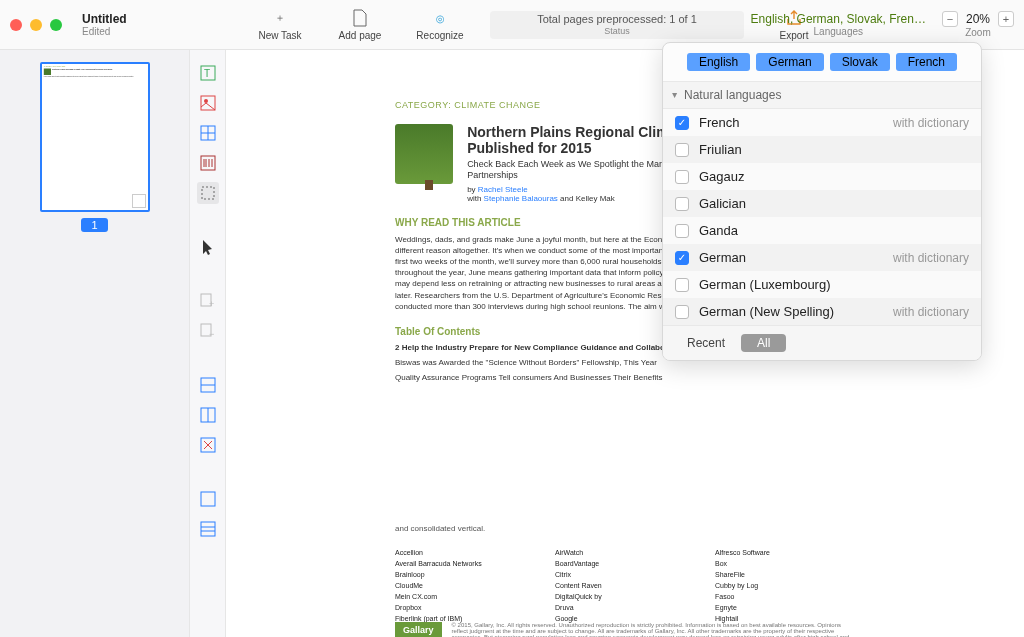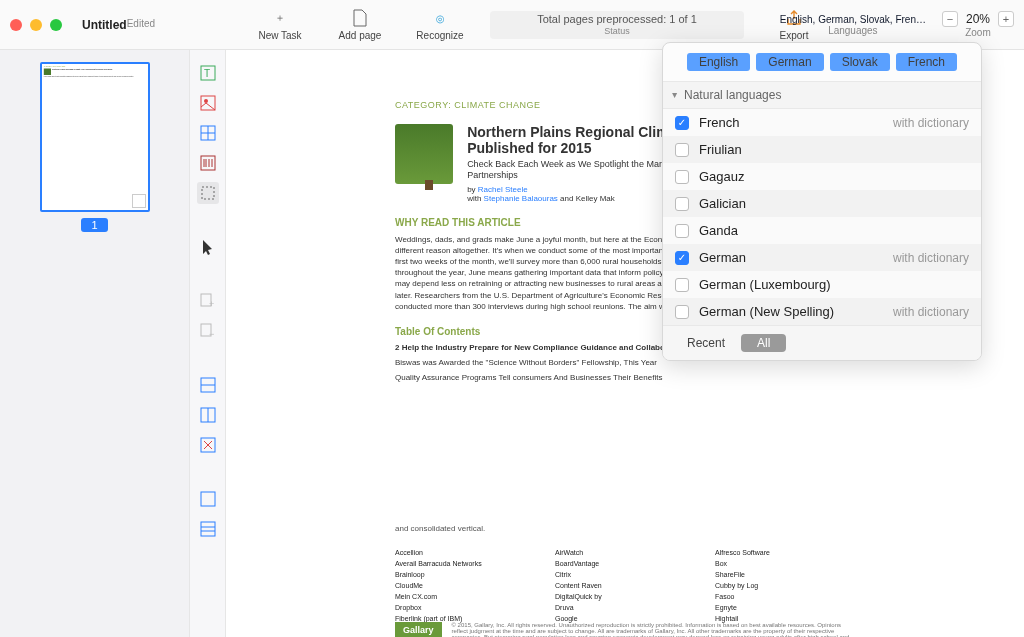--- a/index.html
+++ b/index.html
@@ -5,32 +5,32 @@
 * { box-sizing: border-box; margin: 0; padding: 0; font-family: -apple-system, "Helvetica Neue", Arial, sans-serif; }
 body { width: 1024px; height: 637px; background: #f5f5f7; overflow: hidden; font-size: 13px; color: #333; }
 
 
 .titlebar { height: 50px; background: #fafafa; border-bottom: 1px solid #e4e4e4; display: flex; align-items: center; padding: 0 10px; position: relative; }
 .traffic { display: flex; gap: 8px; margin-right: 20px; }
 .dot { width: 12px; height: 12px; border-radius: 50%; }
 .dot.red { background: #ff5f57; }
 .dot.yellow { background: #febc2e; }
 .dot.green { background: #28c840; }
-.titleblock { display: flex; flex-direction: row; font-size: 12px; }
+.titleblock { display: flex; flex-direction: column; font-size: 12px; }
 .titleblock .t1 { font-weight: 600; color: #222; }
 .titleblock .t2 { font-size: 10px; color: #888; }
 
 .toolbar-center { position: absolute; left: 250px; right: 200px; display: flex; align-items: center; height: 50px; gap: 20px; }
 .tb-btn { display: flex; flex-direction: column; align-items: center; width: 60px; color: #444; font-size: 10px; gap: 2px; }
 .tb-btn .ic { width: 20px; height: 20px; display: flex; align-items: center; justify-content: center; color: #666; }
 .tb-status { flex: 1; background: #f0f0f0; border-radius: 4px; height: 28px; display: flex; flex-direction: column; justify-content: center; align-items: center; font-size: 11px; padding: 2px 8px; color: #555; min-width: 220px; }
 .tb-status .st2 { font-size: 9px; color: #888; margin-top: 1px; }
 .tb-right { position: absolute; right: 10px; display: flex; align-items: center; gap: 16px; height: 50px; }
 .tb-lang { display: flex; flex-direction: column; align-items: center; font-size: 10px; color: #888; }
-.tb-lang .lv { font-size: 10px; color: #0f172a; }
+.tb-lang .lv { font-size: 12px; color: #4d7c0f; }
 .tb-zoom { display: flex; flex-direction: column; align-items: center; font-size: 10px; color: #888; }
 .tb-zoom .zrow { display: flex; align-items: center; gap: 8px; font-size: 12px; color: #222; }
 .zbtn { width: 16px; height: 16px; border: 1px solid #ccc; border-radius: 3px; background: #fff; font-size: 11px; line-height: 14px; text-align: center; color: #666; }
 
 
 .main { display: flex; height: 587px; }
 .thumbs { width: 190px; background: #f2f2f4; display: flex; flex-direction: column; align-items: center; padding-top: 12px; border-right: 1px solid #e6e6e6; }
 .thumb { width: 110px; height: 150px; background: #fff; border: 2px solid #2a7fff; border-radius: 2px; margin-bottom: 6px; overflow: hidden; position: relative; }
 .thumb-inner { transform: scale(0.18); transform-origin: top left; width: 600px; padding: 10px; font-size: 10px; }
 .thumb-corner { position: absolute; right: 2px; bottom: 2px; width: 14px; height: 14px; background: #fff; border: 1px solid #ccc; }
@@ -59,21 +59,21 @@
 .toc .item { font-size: 8px; margin-bottom: 6px; }
 .toc .item.bold { font-weight: 700; }
 .cols3 { display: grid; grid-template-columns: 1fr 1fr 1fr; gap: 4px 20px; font-size: 7px; margin-top: 16px; color: #222; }
 .footer { display: flex; gap: 10px; align-items: flex-start; font-size: 6px; color: #777; }
 .logo { background: #6a9a3a; color: #fff; padding: 3px 8px; font-weight: 700; font-size: 9px; }
 .doc-right { width: 120px; font-size: 8px; color: #555; padding-top: 116px; }
 
 
 .popover { position: absolute; right: 42px; top: 42px; width: 320px; background: #fcfcfc; border: 1px solid #d8d8d8; border-radius: 8px; box-shadow: 0 6px 24px rgba(0,0,0,0.15); overflow: hidden; z-index: 20; }
 .seg { display: flex; gap: 6px; padding: 10px; justify-content: center; }
-.seg .pill { background: #5aa0ff; color: #404040; border-radius: 3px; padding: 2px 12px; font-size: 12px; }
+.seg .pill { background: #5aa0ff; color: #000000; border-radius: 3px; padding: 2px 12px; font-size: 12px; }
 .sect { display: flex; align-items: center; gap: 6px; padding: 6px 10px; color: #666; font-size: 12px; background: #f4f4f4; border-top: 1px solid #e8e8e8; border-bottom: 1px solid #e8e8e8; }
 .chev { display:inline-block; transform: rotate(90deg); font-size: 10px; color: #888; }
 .langlist { max-height: 270px; overflow: hidden; }
 .lrow { display: flex; align-items: center; padding: 6px 12px; font-size: 13px; color: #222; }
 .lrow:nth-child(odd) { background: #fafafa; }
 .lrow:nth-child(even) { background: #f2f2f2; }
 .cb { width: 14px; height: 14px; border: 1px solid #bbb; border-radius: 3px; margin-right: 10px; background: #fff; display:flex; align-items:center; justify-content:center; font-size:10px; color:#fff; }
 .cb.on { background: #2a7fff; border-color: #2a7fff; }
 .dict { margin-left: auto; color: #999; font-size: 12px; }
 .bottombar { display: flex; padding: 8px; gap: 0; border-top: 1px solid #e8e8e8; background:#f6f6f6; }

